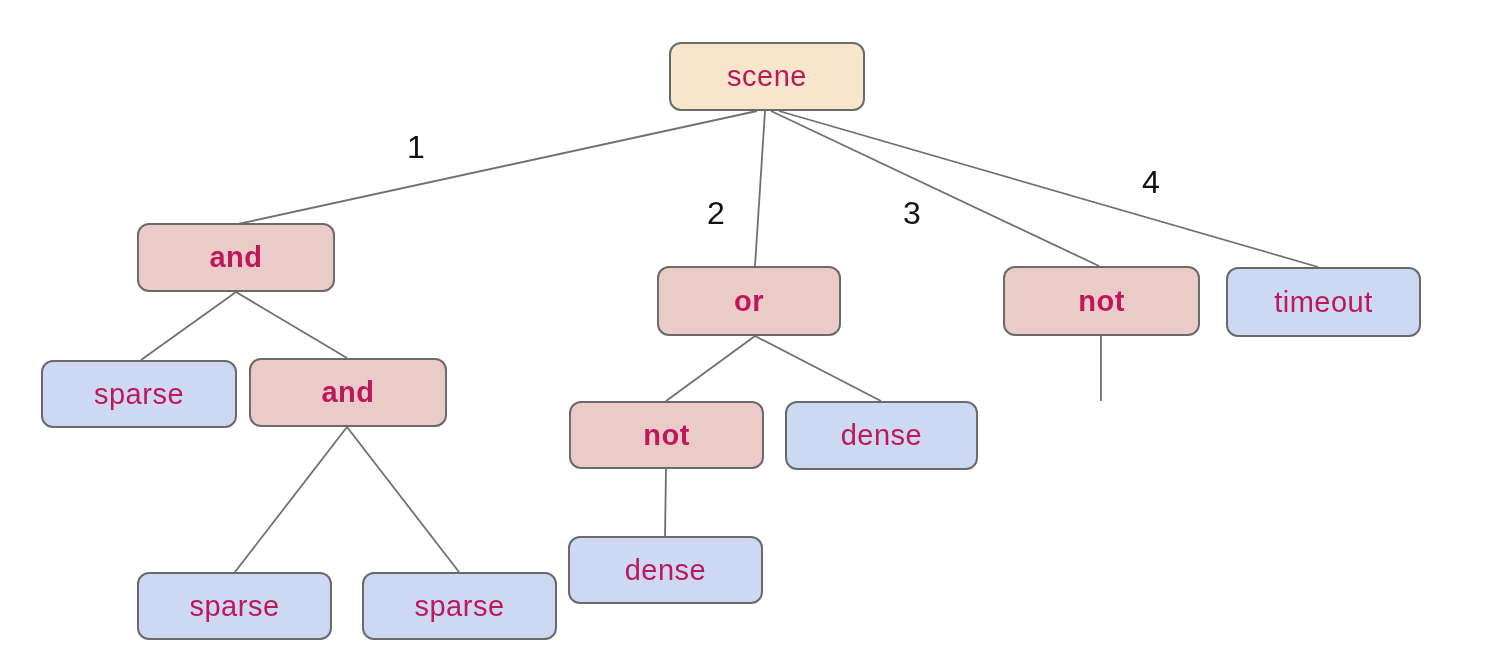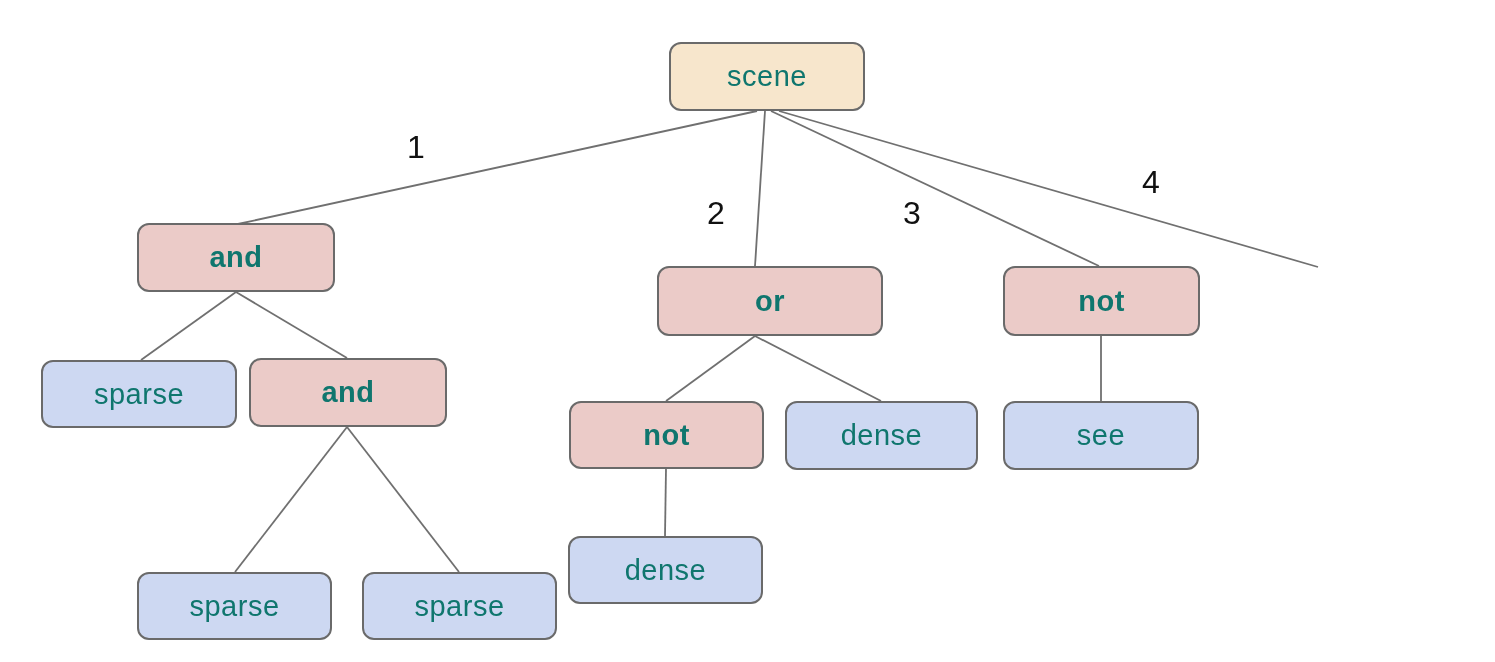--- a/index.html
+++ b/index.html
@@ -19,21 +19,21 @@
   }
   .node {
     position: absolute;
     display: flex;
     align-items: center;
     justify-content: center;
     border: 2px solid #6a6a6a;
     border-radius: 12px;
     box-sizing: border-box;
     font-size: 29px;
-    color: #0f766e;
+    color: #be185d;
     z-index: 1;
     letter-spacing: 0.5px;
   }
   .node.root     { background: #f7e6cc; }
   .node.operator { background: #ebcbc8; font-weight: bold; }
   .node.leaf     { background: #cdd8f2; }
   .edge-label {
     position: absolute;
     transform: translate(-50%, -50%);
     font-size: 32px;
@@ -64,34 +64,34 @@
 
   <div class="edge-label" style="left:416px; top:147px;">1</div>
   <div class="edge-label" style="left:716px; top:213px;">2</div>
   <div class="edge-label" style="left:912px; top:213px;">3</div>
   <div class="edge-label" style="left:1151px; top:182px;">4</div>
 
   <div class="node root" style="left:669px;  top:42px;  width:196px; height:69px;">scene</div>
 
   <div class="node operator" style="left:137px;  top:223px; width:198px; height:69px;">and</div>
 
-  <div class="node operator" style="left:657px;  top:266px; width:226px; height:70px;">or</div>
+  <div class="node operator" style="left:657px;  top:266px; width:184px; height:70px;">or</div>
 
   <div class="node operator" style="left:1003px; top:266px; width:197px; height:70px;">not</div>
 
+  <div class="node leaf" style="left:1226px; top:267px; width:195px; height:70px;">timeout</div>
 
   <div class="node leaf" style="left:41px;   top:360px; width:196px; height:68px;">sparse</div>
 
   <div class="node operator" style="left:249px;  top:358px; width:198px; height:69px;">and</div>
 
   <div class="node operator" style="left:569px;  top:401px; width:195px; height:68px;">not</div>
 
   <div class="node leaf" style="left:785px;  top:401px; width:193px; height:69px;">dense</div>
 
-  <div class="node leaf" style="left:1003px; top:401px; width:196px; height:69px;">see</div>
 
   <div class="node leaf" style="left:137px;  top:572px; width:195px; height:68px;">sparse</div>
 
   <div class="node leaf" style="left:362px;  top:572px; width:195px; height:68px;">sparse</div>
 
   <div class="node leaf" style="left:568px;  top:536px; width:195px; height:68px;">dense</div>
 
 </div>
 
 </body></html>

